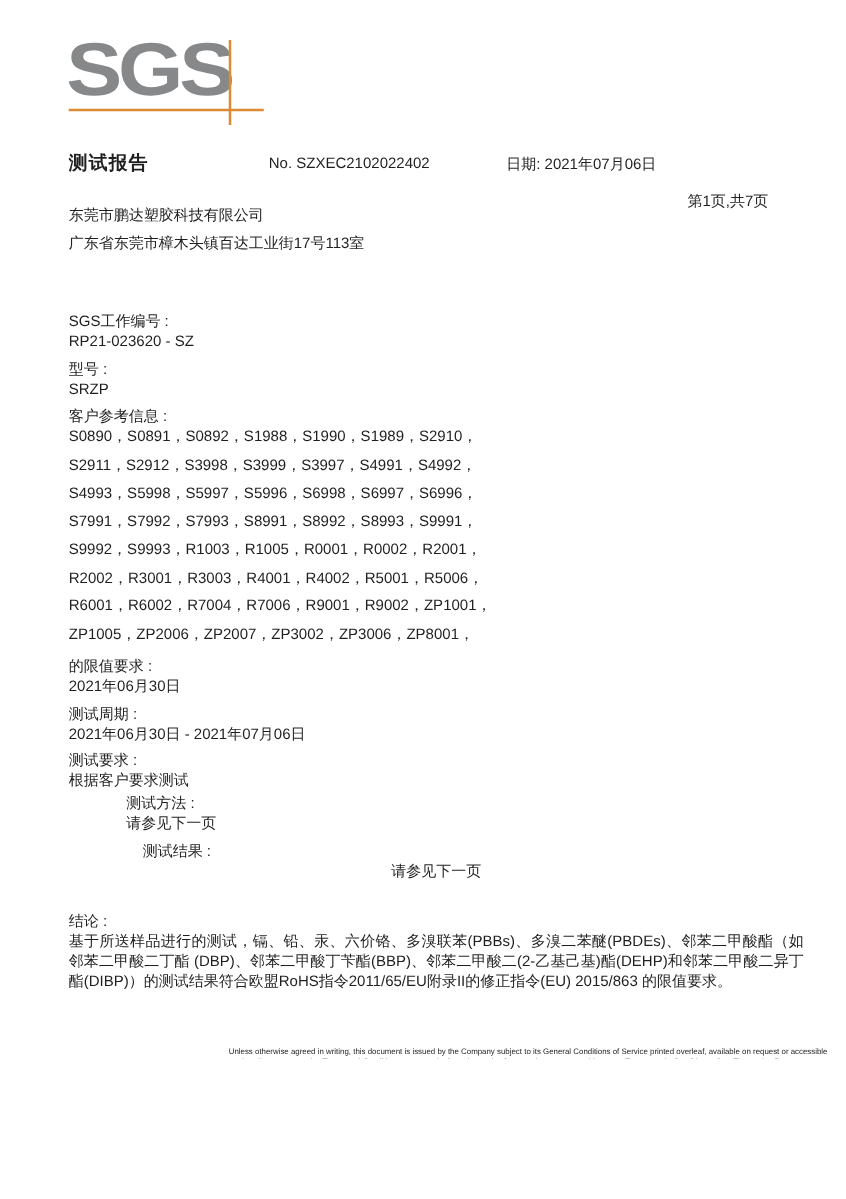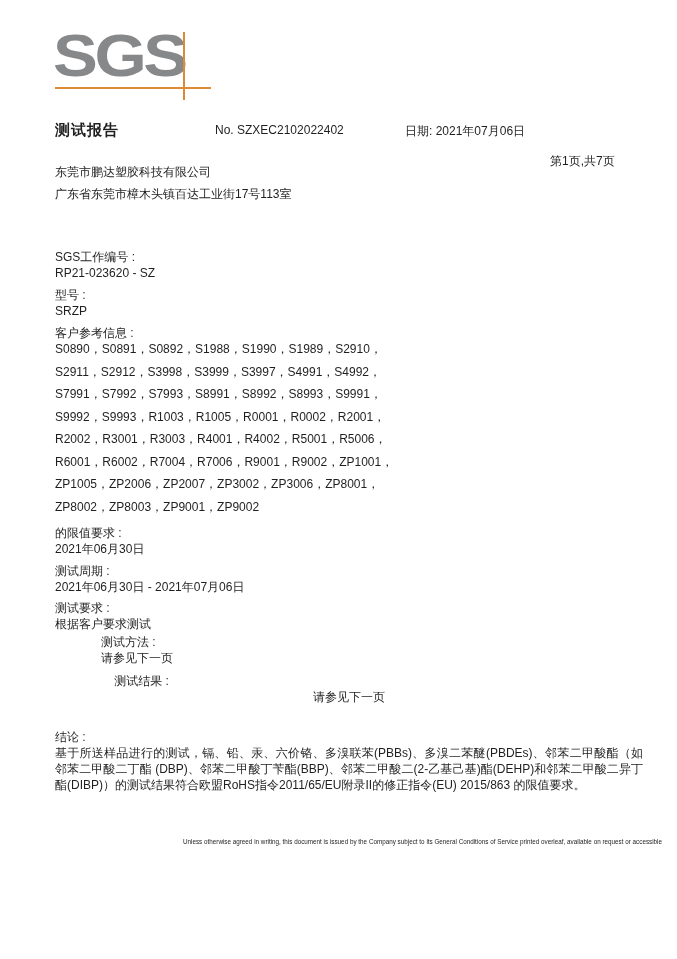--- a/index.html
+++ b/index.html
@@ -90,26 +90,26 @@
     <div class="row">
       <div class="lbl">型号 :</div>
       <div class="val">SRZP</div>
     </div>
 
     <div class="row">
       <div class="lbl">客户参考信息 :</div>
       <div class="val reflist">
         <div class="refline">S0890，S0891，S0892，S1988，S1990，S1989，S2910，</div>
         <div class="refline">S2911，S2912，S3998，S3999，S3997，S4991，S4992，</div>
+        <div class="refline">S4993，S5998，S5997，S5996，S6998，S6997，S6996，</div>
         <div class="refline">S7991，S7992，S7993，S8991，S8992，S8993，S9991，</div>
         <div class="refline">S9992，S9993，R1003，R1005，R0001，R0002，R2001，</div>
         <div class="refline">R2002，R3001，R3003，R4001，R4002，R5001，R5006，</div>
         <div class="refline">R6001，R6002，R7004，R7006，R9001，R9002，ZP1001，</div>
         <div class="refline">ZP1005，ZP2006，ZP2007，ZP3002，ZP3006，ZP8001，</div>
-        <div class="refline">ZP8002，ZP8003，ZP9001，ZP9002</div>
       </div>
     </div>
 
     <div class="row">
       <div class="lbl">的限值要求 :</div>
       <div class="val">2021年06月30日</div>
     </div>
 
     <div class="row mb5">
       <div class="lbl">测试周期 :</div>

